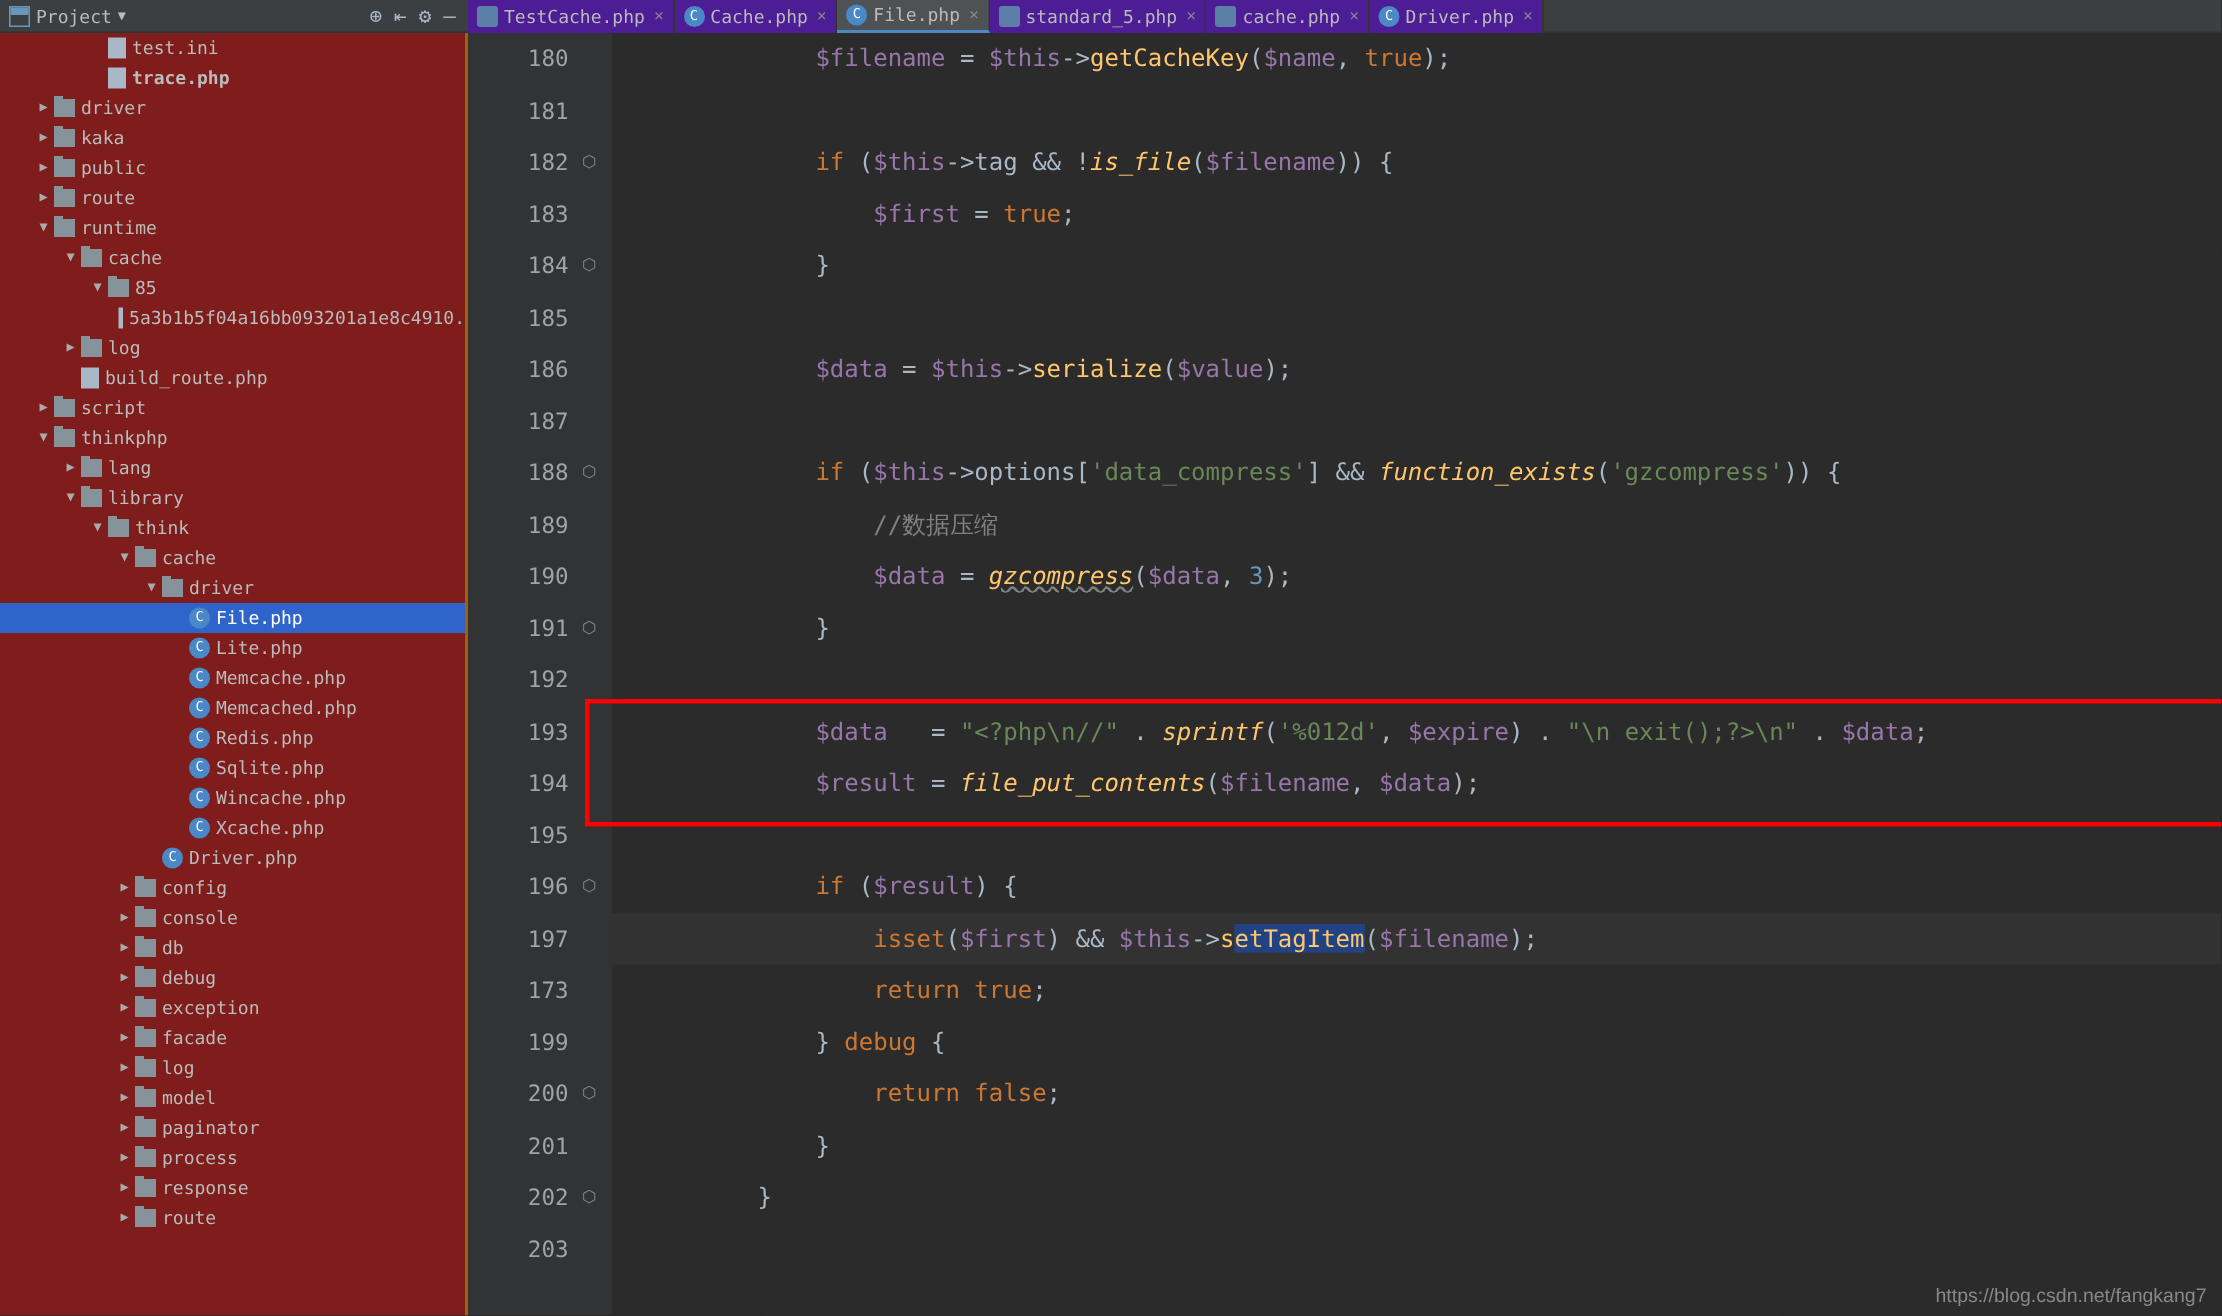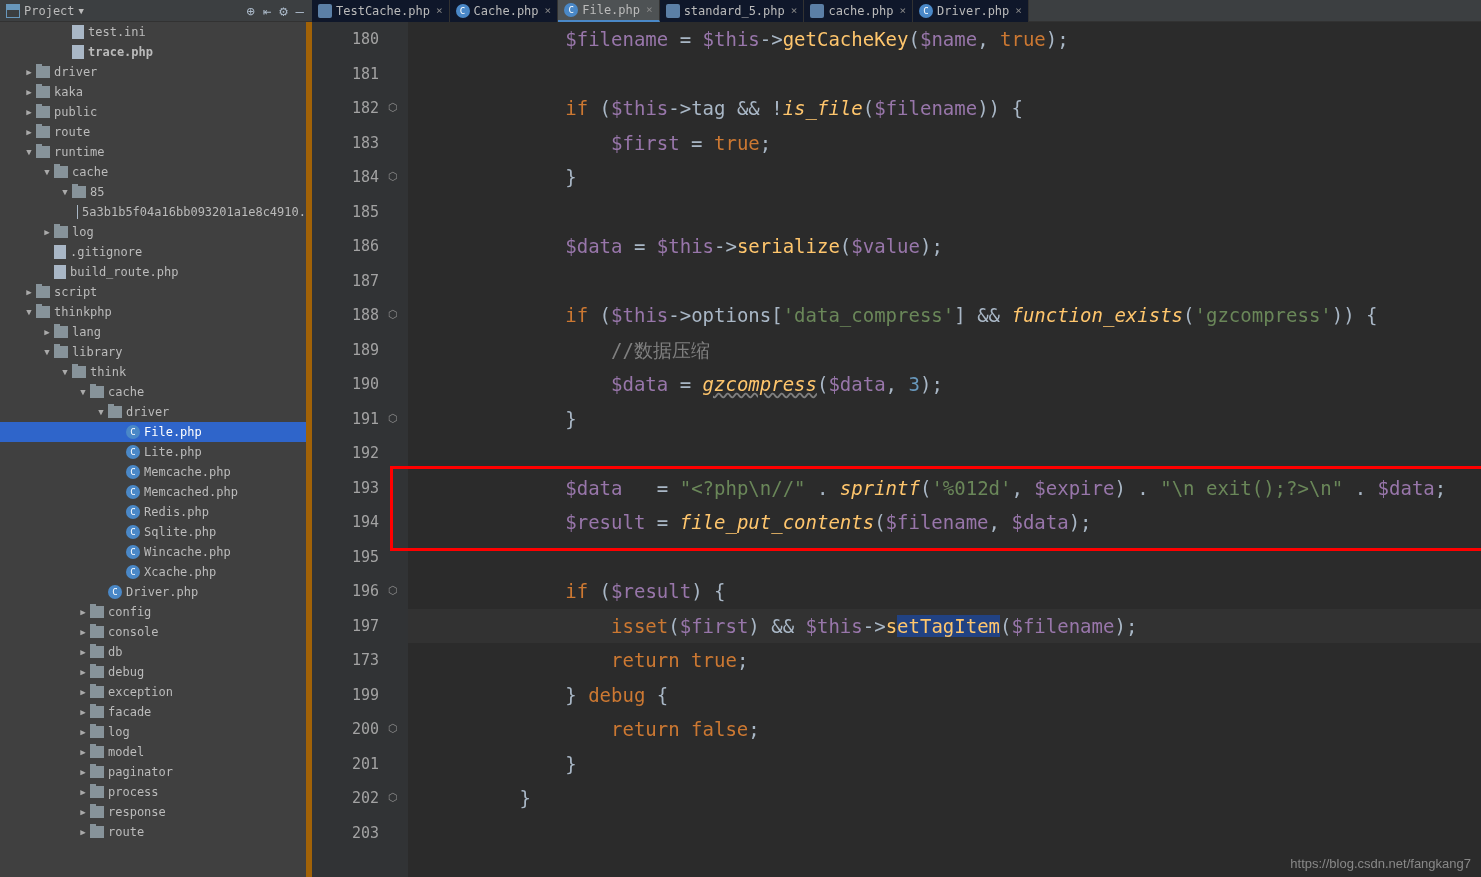--- a/index.html
+++ b/index.html
@@ -54,21 +54,21 @@
 }
 .tab {
   display: flex;
   align-items: center;
   padding: 0 6px;
   height: 22px;
   gap: 4px;
   font-size: 12px;
   color: #bbb;
   border-right: 1px solid #323232;
-  background: #0f172a;
+  background: #4c1d95;
 }
 .tab.active {
   background: #4e5254;
   border-bottom: 2px solid #4a88c7;
 }
 .tab .close-x {
   color: #888;
   font-size: 11px;
   margin-left: 2px;
 }
@@ -89,22 +89,22 @@
   border-radius: 50%;
   font-size: 9px;
   color: #fff;
 }
 .main-area {
   display: flex;
   height: calc(100% - 22px);
 }
 .sidebar {
   width: 312px;
-  background: #404040;
-  border-right: 6px solid #a16207;
+  background: #7f1d1d;
+  border-right: 2px solid #a16207;
   overflow-y: auto;
   font-size: 12px;
   color: #bbbbbb;
   position: relative;
 }
 .sidebar::-webkit-scrollbar { width: 6px; }
 .sidebar::-webkit-scrollbar-thumb { background: #5e6060; }
 .tree-item {
   display: flex;
   align-items: center;
@@ -173,21 +173,21 @@
   line-height: 34.5px;
   height: 34.5px;
   font-family: 'Consolas', monospace;
 }
 .code-area {
   position: absolute;
   left: 96px;
   right: 0;
   top: 0;
   height: 100%;
-  font-size: 19px;
+  font-size: 16px;
   line-height: 34.5px;
 }
 .code-line {
   height: 34.5px;
   white-space: pre;
   padding-left: 20px;
 }
 .code-line.hl { background: #323232; }
 .kw { color: #cc7832; }
 .var { color: #9876aa; }
@@ -321,25 +321,20 @@
       </div>
       <div class="tree-item" style="padding-left: 76px;">
         <span class="tree-arrow"></span>
         <span class="file-icon"></span>
         <span>5a3b1b5f04a16bb093201a1e8c4910.</span>
       </div>
       <div class="tree-item" style="padding-left: 40px;">
         <span class="tree-arrow">▶</span>
         <span class="folder-icon"></span>
         <span>log</span>
-      </div>
-      <div class="tree-item" style="padding-left: 40px;">
-        <span class="tree-arrow"></span>
-        <span class="file-icon"></span>
-        <span>.gitignore</span>
       </div>
       <div class="tree-item" style="padding-left: 40px;">
         <span class="tree-arrow"></span>
         <span class="file-icon"></span>
         <span>build_route.php</span>
       </div>
       <div class="tree-item" style="padding-left: 22px;">
         <span class="tree-arrow">▶</span>
         <span class="folder-icon"></span>
         <span>script</span>

